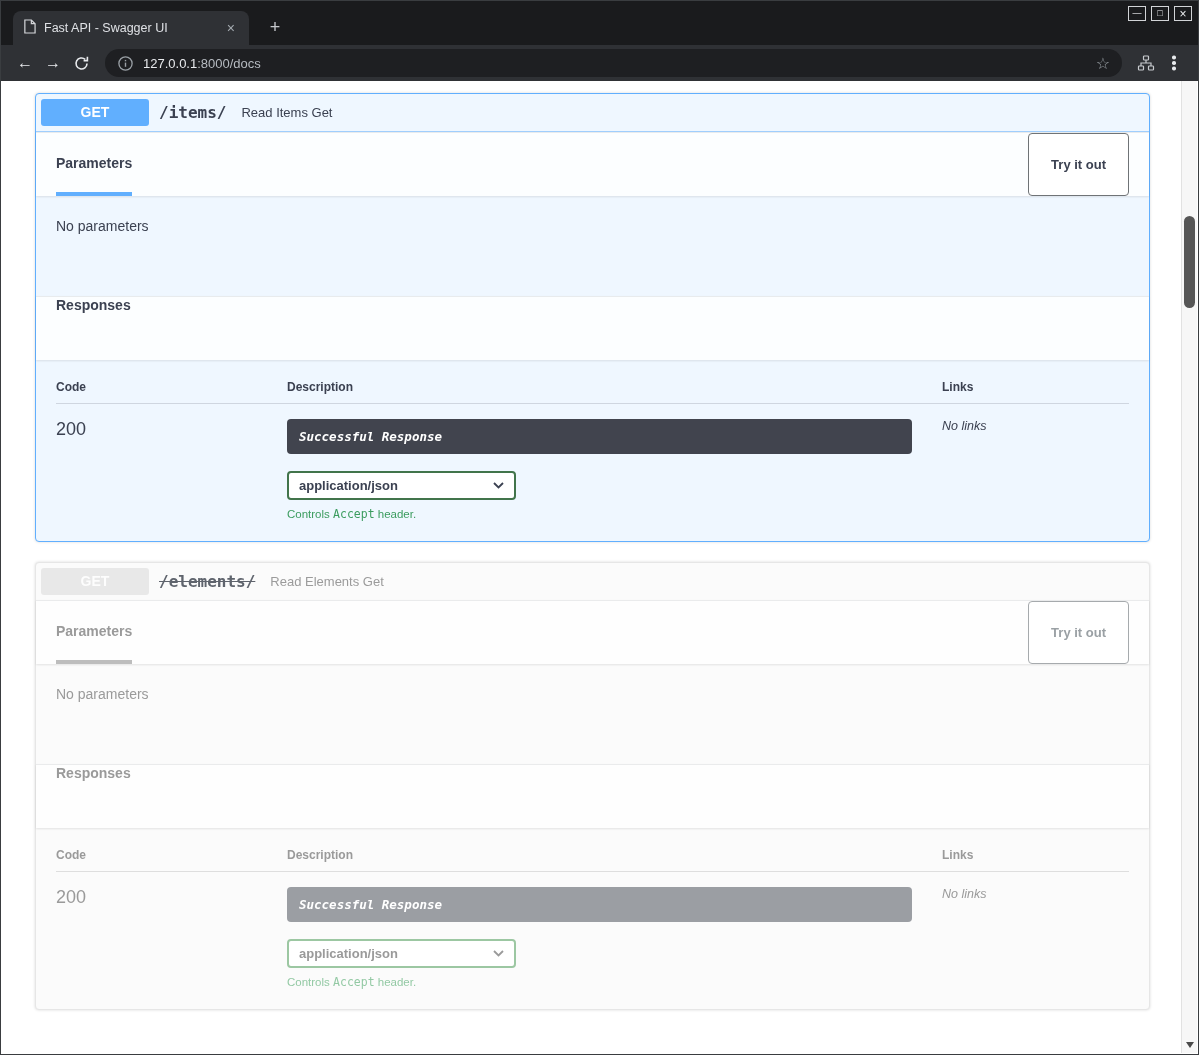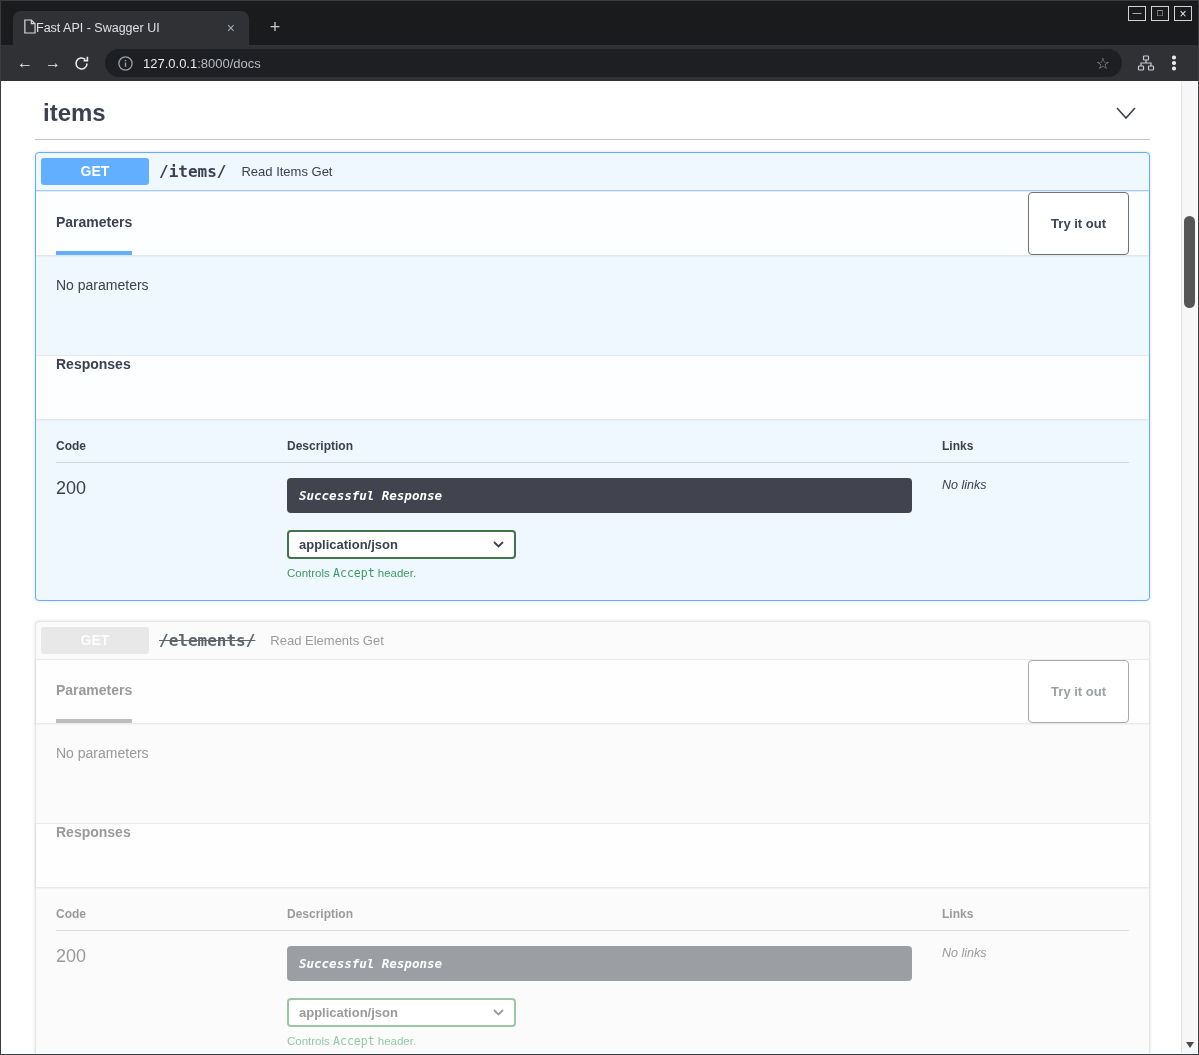--- a/index.html
+++ b/index.html
@@ -3,21 +3,21 @@
 <meta charset="utf-8">
 <style>
   * { margin:0; padding:0; box-sizing:border-box; }
   body { width:1199px; height:1055px; font-family:"Liberation Sans",sans-serif; background:#1a1b1d; }
   .window { position:relative; width:1199px; height:1055px; border:1px solid #3a3d40; background:#fff; overflow:hidden; }
 
   
   .frame-top { position:absolute; top:0; left:0; right:0; height:44px; background:#1a1b1d; }
   .tab { position:absolute; left:12px; top:10px; width:236px; height:34px; background:#2f3135; border-radius:8px 8px 0 0;
          display:flex; align-items:center; padding:0 10px; color:#dfe1e5; }
-  .tab-title { font-size:12.5px; white-space:nowrap; overflow:hidden; }
+  .tab-title { font-size:12.5px; margin-left:8px; white-space:nowrap; overflow:hidden; }
   .tab-close { margin-left:auto; color:#a5abb1; font-size:14px; line-height:14px; padding:2px 4px; border-radius:50%; }
   .newtab { position:absolute; left:262px; top:15px; width:24px; height:24px; color:#c6c9cd; font-size:18px;
             line-height:22px; text-align:center; border-radius:50%; }
   .win-controls { position:absolute; right:6px; top:5px; display:flex; gap:5px; }
   .winbtn { width:18px; height:15px; border:1px solid #d2d4d7; background:#1a1b1d; color:#eceef0;
             display:flex; align-items:center; justify-content:center; }
   .winbtn span { line-height:1; }
 
   .toolbar { position:absolute; top:44px; left:0; right:0; height:36px; background:#2f3135;
              display:flex; align-items:center; padding:0 10px; }
@@ -164,28 +164,20 @@
         </svg>
     </div>
     <div class="navbtn">
         <span class="dots"></span>
       </div>
   </div>
 
   <div class="page">
     <div class="container">
 
-      <div class="section-head">
-        <span class="section-title">items</span>
-        <span class="section-chevron">
-          <svg width="24" height="14" viewBox="0 0 24 14">
-              <polyline points="3,2 12,12 21,2" fill="none" stroke="#3b4151" stroke-width="1.6"></polyline>
-            </svg>
-        </span>
-      </div>
 
       <div class="opblock get">
         <div class="summary">
           <div class="method-badge">GET</div>
           <span class="path">/items/</span>
           <span class="summary-desc">Read Items Get</span>
         </div>
         <div class="sec-head">
           <span class="param-tab">Parameters</span>
           <button class="tryout-btn">Try it out</button>

